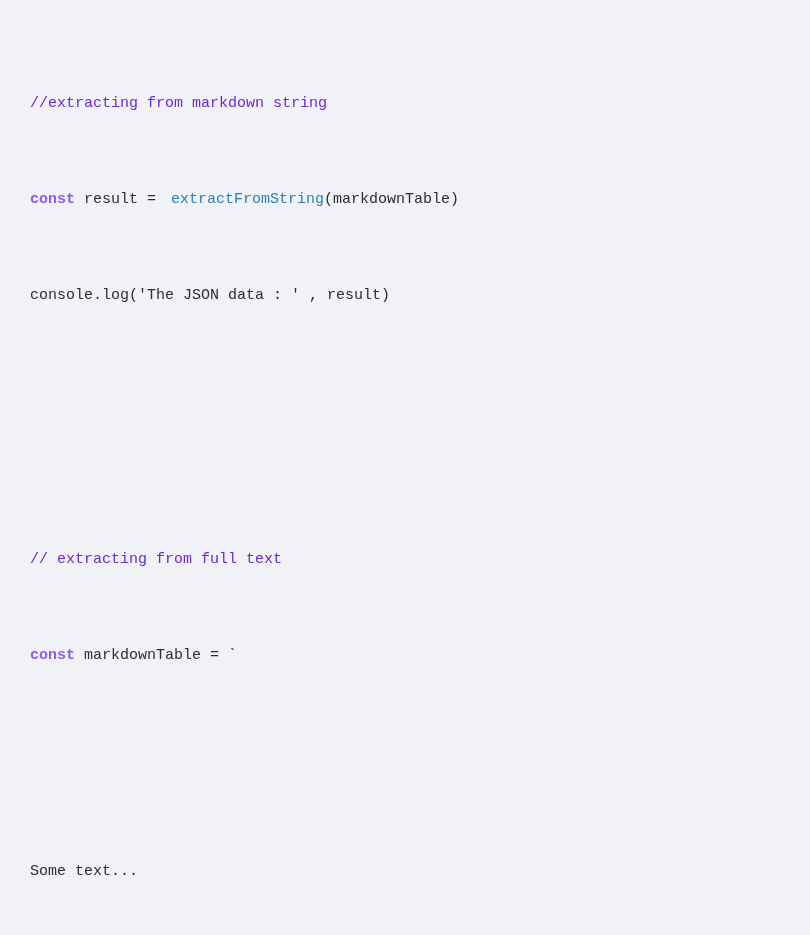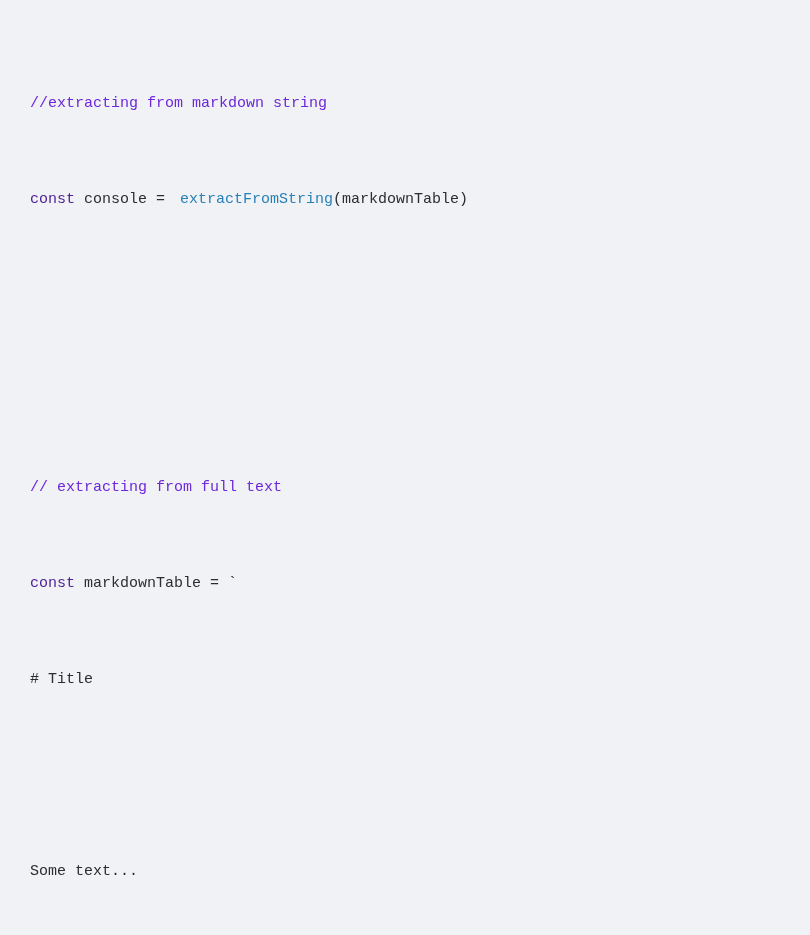--- a/index.html
+++ b/index.html
@@ -27,50 +27,51 @@
     .line {
       display: block;
       white-space: pre;
     }
 
     .color-default {
       color: #2d2d2d;
     }
 
     .color-keyword {
-      color: #4c1d95;
+      color: #8b5cf6;
+      font-weight: bold;
     }
 
     .color-function {
       color: #2980b9;
       margin-left: 6px;
     }
 
     .color-comment {
       color: #6d28d9;
     }
   </style>
 </head>
 <body>
 
 <div class="code-block">
 
   <span class="line color-comment">//extracting from markdown string</span>
 
-  <span class="line"><span class="color-keyword">const</span><span class="color-default"> console = </span><span class="color-function">extractFromString</span><span class="color-default">(markdownTable)</span></span>
+  <span class="line"><span class="color-keyword">const</span><span class="color-default"> result = </span><span class="color-function">extractFromString</span><span class="color-default">(markdownTable)</span></span>
 
+  <span class="line color-default">console.log('The JSON data : ' , result)</span>
 
   <span class="line"> </span>
   <span class="line"> </span>
 
   <span class="line color-comment">// extracting from full text</span>
 
   <span class="line"><span class="color-keyword">const</span><span class="color-default"> markdownTable = </span><span class="color-default">`</span></span>
 
-  <span class="line color-default"># Title</span>
 
   <span class="line"> </span>
 
   <span class="line color-default">Some text...</span>
 
   
 
   
   
   

